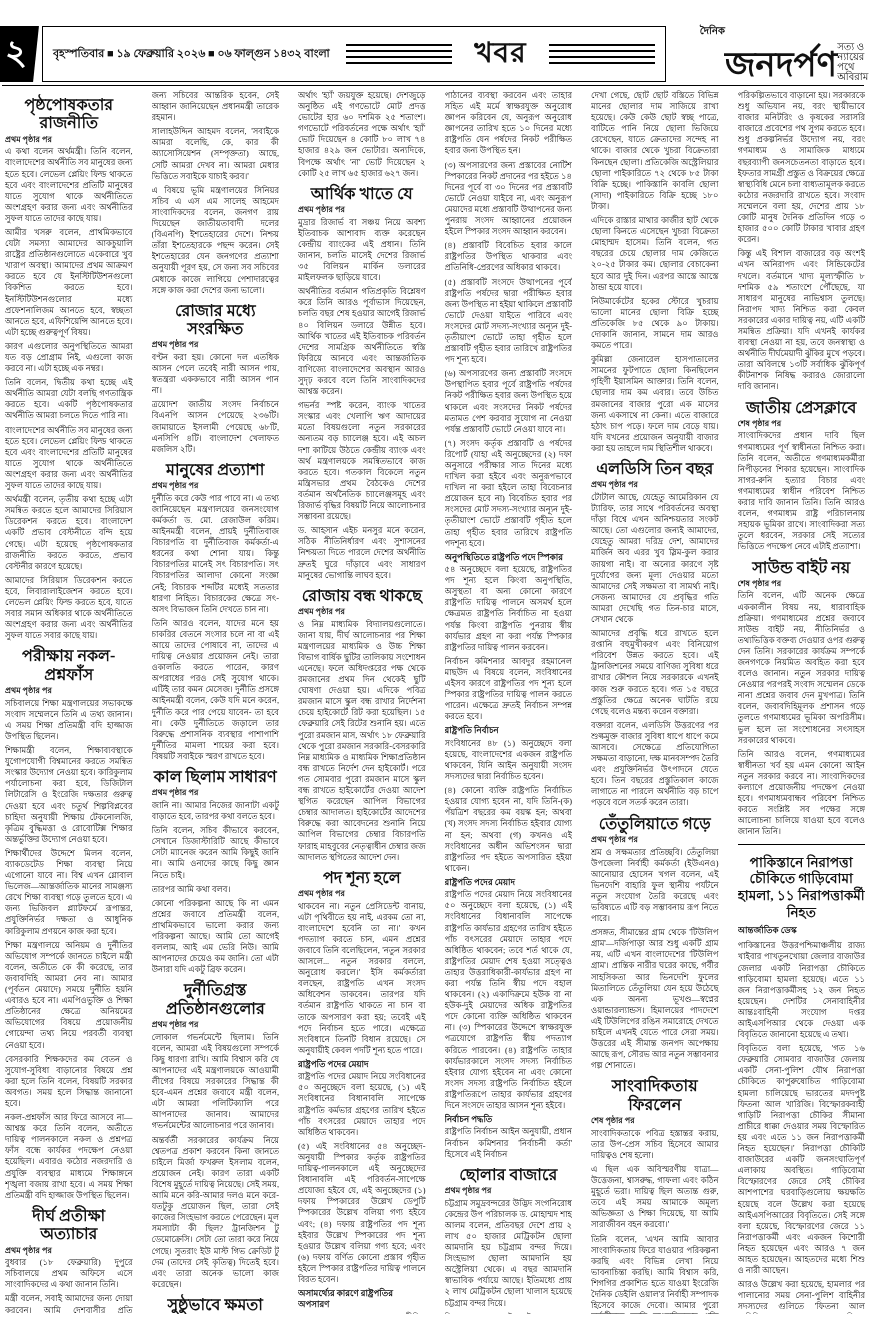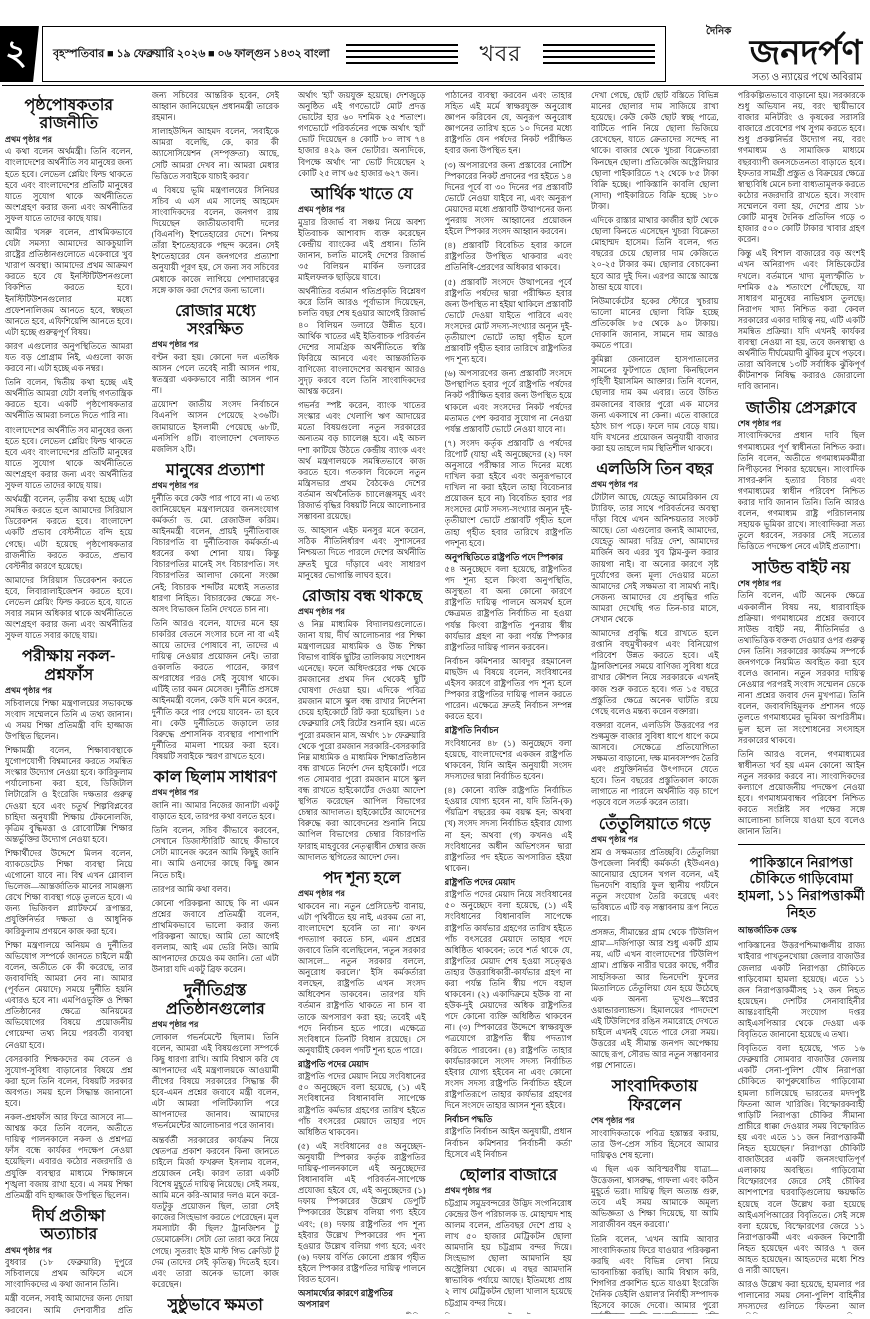--- a/index.html
+++ b/index.html
@@ -32,25 +32,25 @@
     flex:1;border:1px solid #000;
     display:flex;align-items:center;gap:16px;
     padding:0 10px;min-width:0;
   }
   #date-line{font-size:11px;font-weight:bold;white-space:nowrap;}
   .rule-stack{
     flex:1;height:20px;min-width:40px;
     background:repeating-linear-gradient(to bottom,#000 0 2px,transparent 2px 6px);
   }
   #section-title{
-    font-size:22px;font-weight:normal;letter-spacing:1px;
+    font-size:28px;font-weight:bold;letter-spacing:1px;
     white-space:nowrap;padding:0 6px;
   }
   #logo-block{
-    width:190px;display:flex;flex-direction:column;
+    width:190px;display:flex;
     align-items:flex-end;justify-content:center;line-height:1;
     padding-right:2px;
   }
   #logo-prefix{font-size:10px;font-weight:bold;align-self:flex-start;margin-left:34px;}
   #logo-name{font-size:34px;font-weight:bold;letter-spacing:0px;}
   #logo-tagline{font-size:10px;margin-top:2px;}
   #head-rule{border-top:1.5px solid #000;margin:3px 6px 4px 2px;}
   
   #body-cols{
     display:flex;gap:19px;

